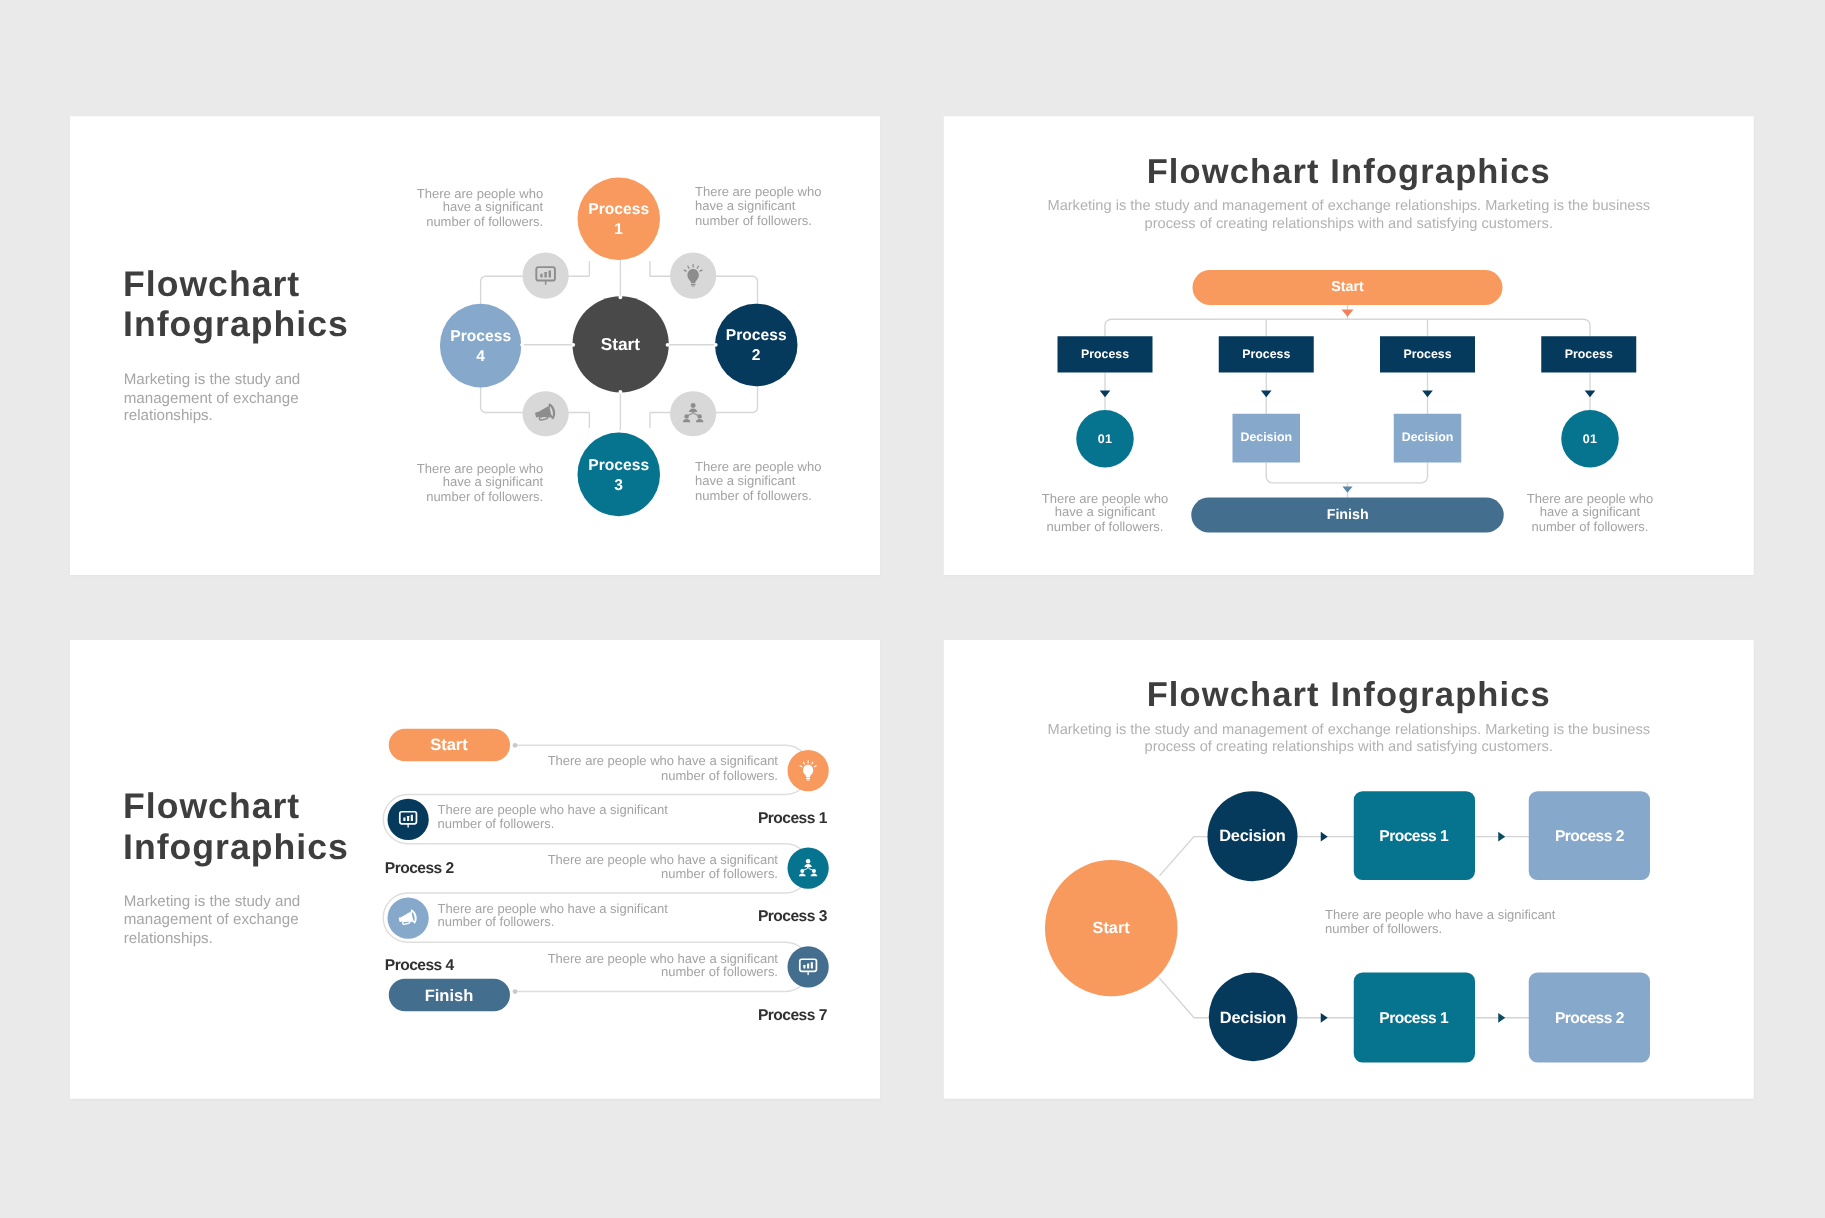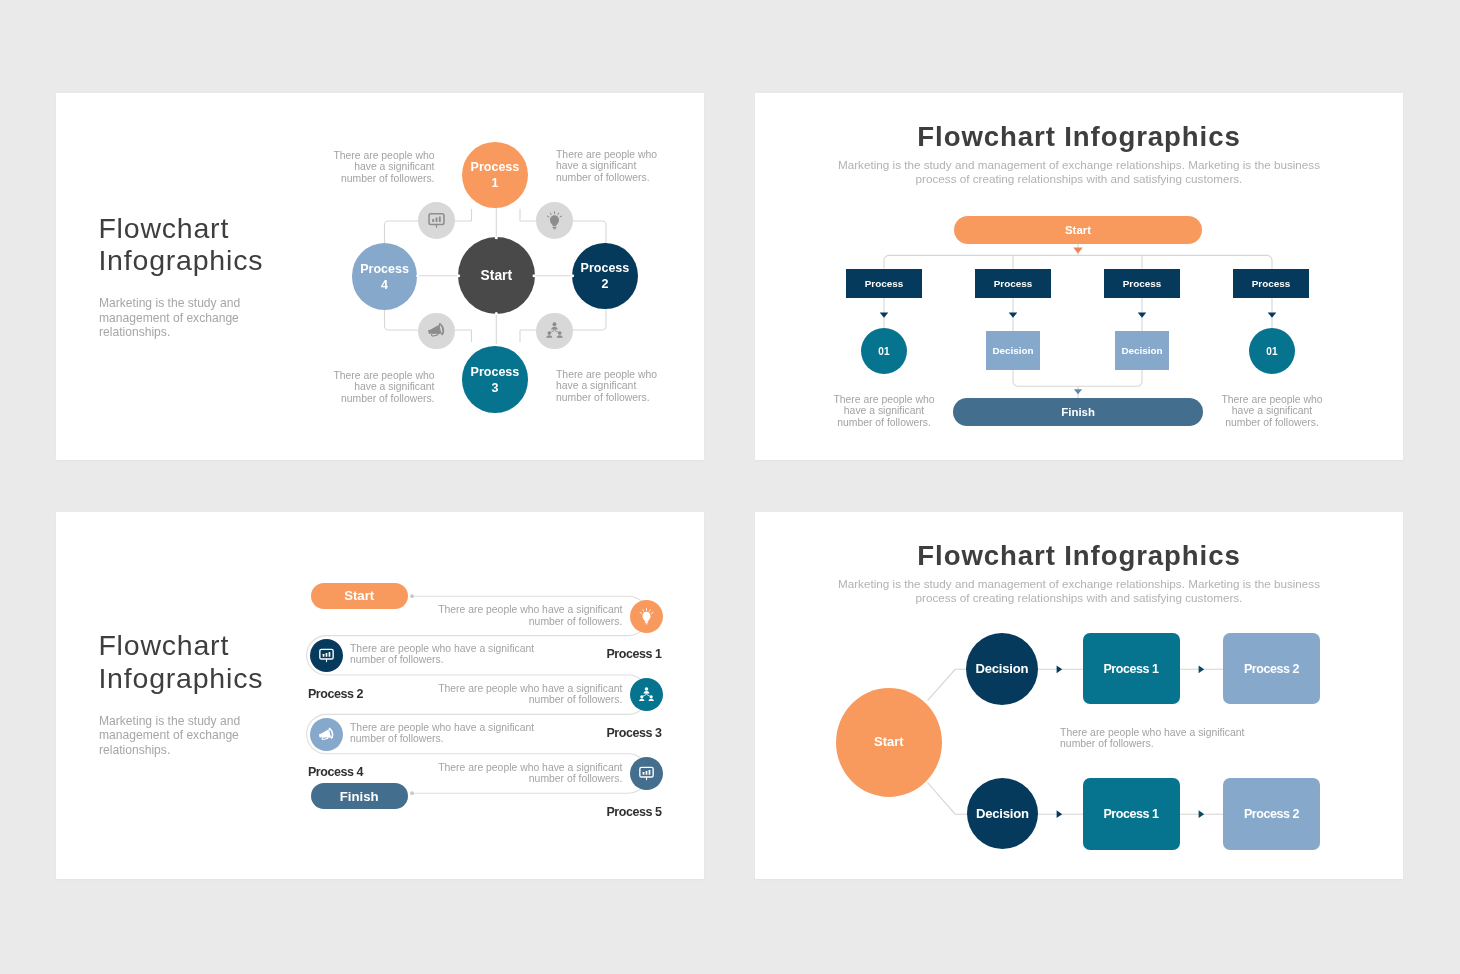--- a/index.html
+++ b/index.html
@@ -9,21 +9,21 @@
   .stage{position:relative;width:1460px;height:974px;}
   .panel{position:absolute;background:#ffffff;box-shadow:0 1px 2px rgba(0,0,0,0.035);}
   #p1{left:56px;top:93px;width:648px;height:367px;}
   #p2{left:755px;top:93px;width:648px;height:367px;}
   #p3{left:56px;top:512px;width:648px;height:367px;}
   #p4{left:755px;top:512px;width:648px;height:367px;}
   .abs{position:absolute;}
   svg{display:block;}
 
   
-  .side-title{position:absolute;font-weight:normal;font-size:28.5px;line-height:32.6px;
+  .side-title{position:absolute;font-weight:bold;font-size:28.5px;line-height:32.6px;
               letter-spacing:0.8px;color:#3e3e3e;white-space:pre-line;}
   .side-sub{position:absolute;font-size:12.1px;line-height:14.6px;color:#a6a6a6;white-space:pre-line;}
 
   
   .ctr-title{position:absolute;text-align:center;font-weight:bold;font-size:27.6px;
              letter-spacing:0.9px;color:#3e3e3e;}
   .ctr-sub{position:absolute;text-align:center;font-size:11.7px;line-height:14.2px;color:#b2b2b2;}
 
   
   .note{position:absolute;font-size:10.4px;line-height:11.4px;color:#a3a3a3;}
@@ -305,21 +305,21 @@
     <svg width="17" height="17" viewBox="0 0 24 24">
       <rect x="2.6" y="3.4" width="18.8" height="13.6" rx="2.2" fill="none" stroke="#ffffff" stroke-width="1.95"></rect>
       <rect x="6.6" y="10.0" width="2.4" height="3.9" rx="0.25" fill="#ffffff"></rect>
       <rect x="10.8" y="8.3" width="2.4" height="5.6" rx="0.25" fill="#ffffff"></rect>
       <rect x="15.0" y="6.9" width="2.4" height="7.0" rx="0.25" fill="#ffffff"></rect>
       <rect x="11.25" y="17.0" width="1.5" height="4.3" fill="#ffffff"></rect>
     </svg>
   </div>
   <div class="note r" style="left:376.4px;top:249.7px;width:190px;white-space:pre-line;">There are people who have a significant
 number of followers.</div>
-  <div class="plabel" style="left:550.4px;top:292.7px;">Process 5</div>
+  <div class="plabel" style="left:550.4px;top:292.7px;">Process 7</div>
 </div>
 
 <div class="panel" id="p4">
 
   <div class="ctr-title" style="left:0;top:27.5px;width:648px;">Flowchart Infographics</div>
   <div class="ctr-sub" style="left:44px;top:65px;width:560px;white-space:pre-line;">Marketing is the study and management of exchange relationships. Marketing is the business
 process of creating relationships with and satisfying customers.</div>
 
   <svg class="abs" style="left:0;top:0;" width="648" height="367">
     <g fill="none" stroke="#d4d4d4" stroke-width="1.1">

